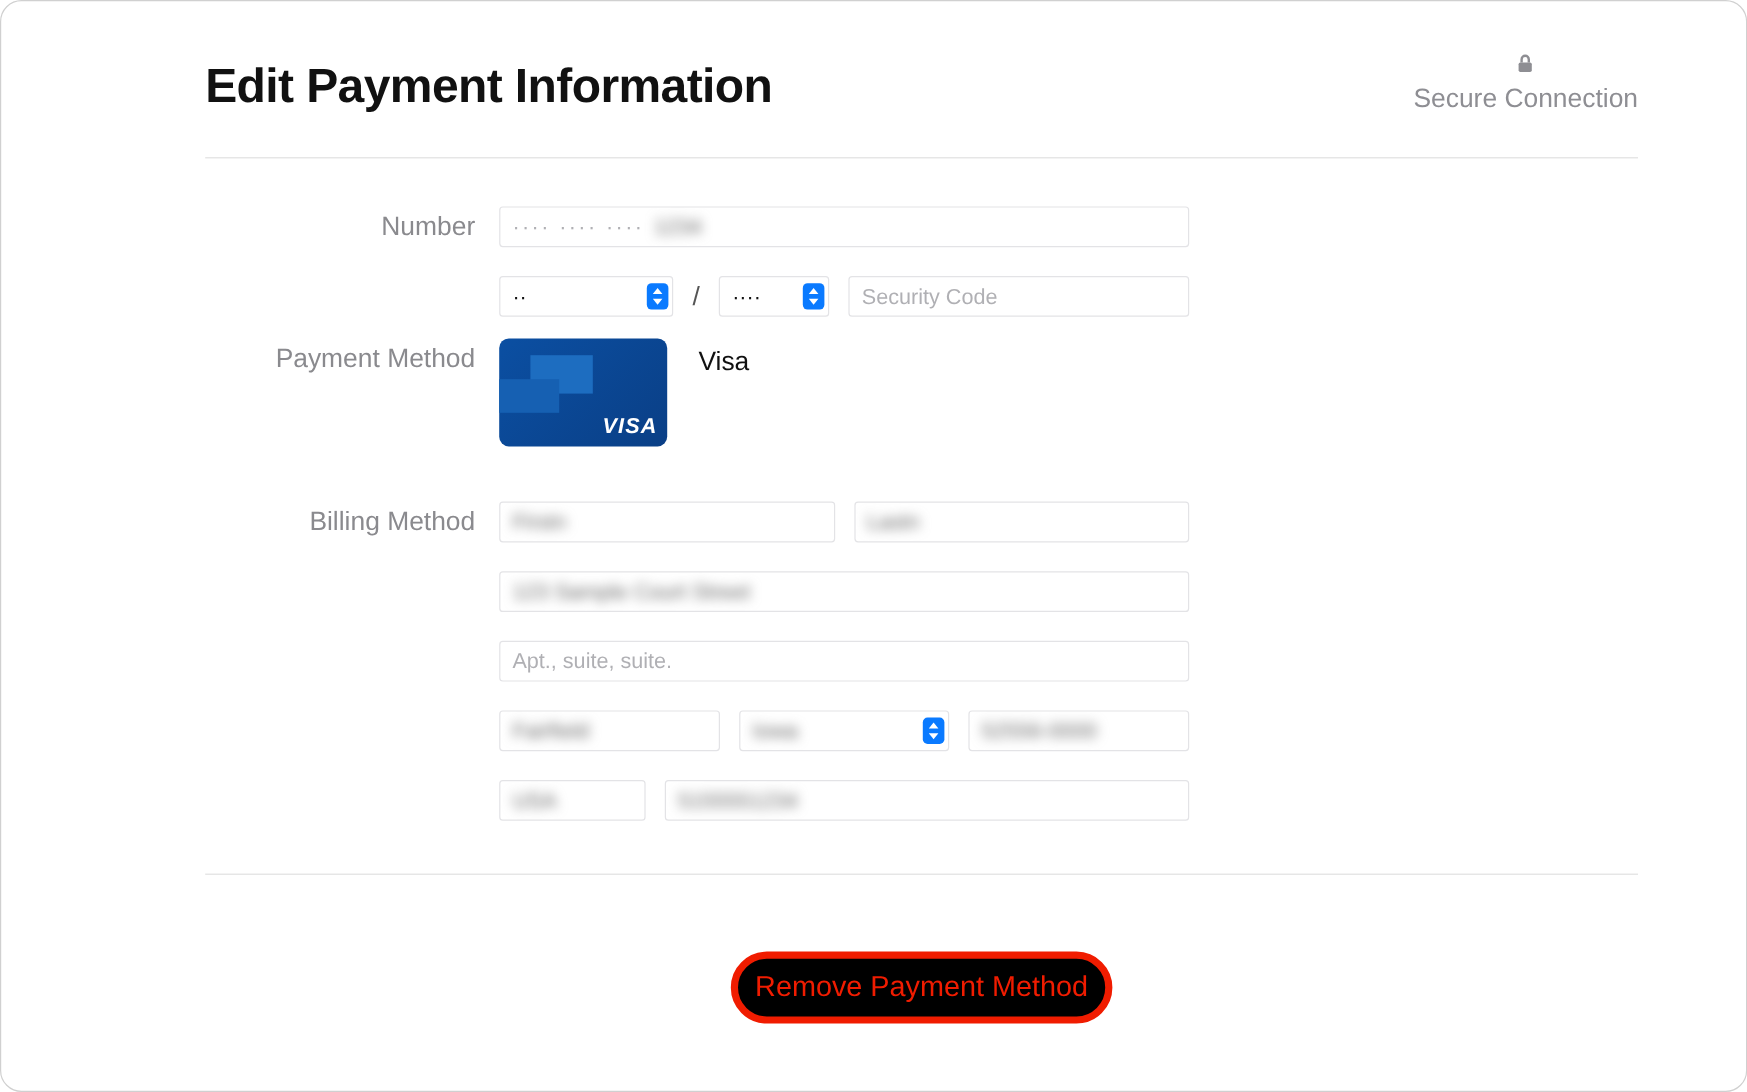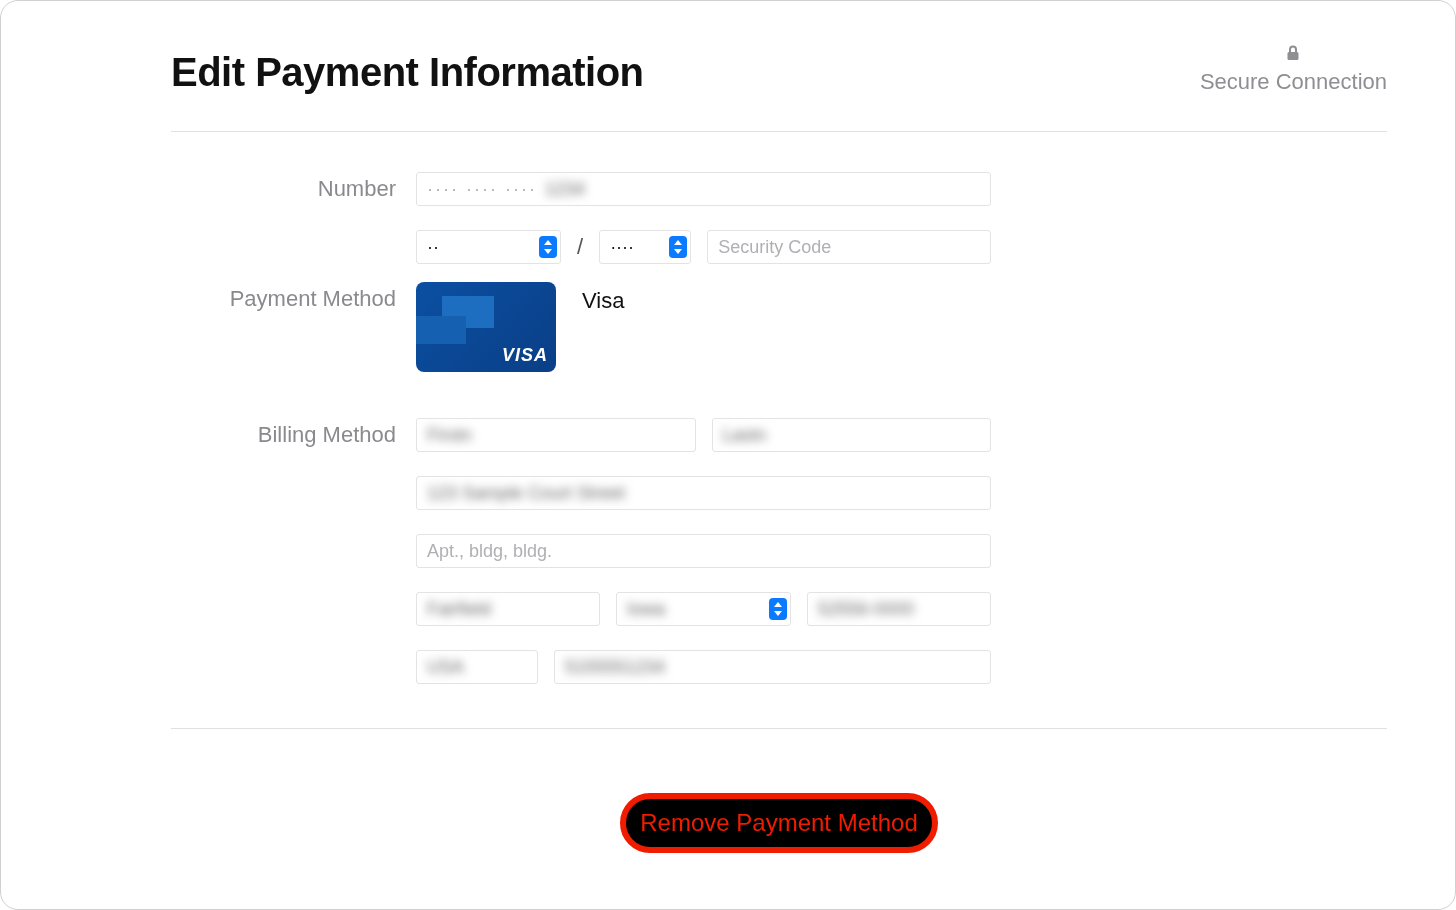--- a/index.html
+++ b/index.html
@@ -13,21 +13,21 @@
   .window {
     position: relative;
     width: 1456px;
     height: 910px;
     background: #fff;
     border: 1px solid #d0d0d0;
     border-radius: 18px;
     overflow: hidden;
   }
   .content {
-    padding: 44px 68px 0 170px;
+    padding: 44px 90px 0 170px;
   }
   .header-row {
     display: flex;
     align-items: flex-end;
     justify-content: space-between;
     padding-bottom: 36px;
     border-bottom: 1px solid #e0e0e0;
     margin-bottom: 40px;
   }
   h1.title {
@@ -245,21 +245,21 @@
             <span class="blurtext">Lastn</span>
           </div>
         </div>
         <div class="line">
           <div class="input full blur">
             <span class="blurtext">123 Sample Court Street</span>
           </div>
         </div>
         <div class="line">
           <div class="input full">
-            <span class="placeholder">Apt., bldg, bldg.</span>
+            <span class="placeholder">Apt., suite, suite.</span>
           </div>
         </div>
         <div class="line">
           <div class="input w-city blur">
             <span class="blurtext">Fairfield</span>
           </div>
           <div class="select w-state blur">
             <span class="blurtext">Iowa</span>
             <span class="stepper"></span>
           </div>

